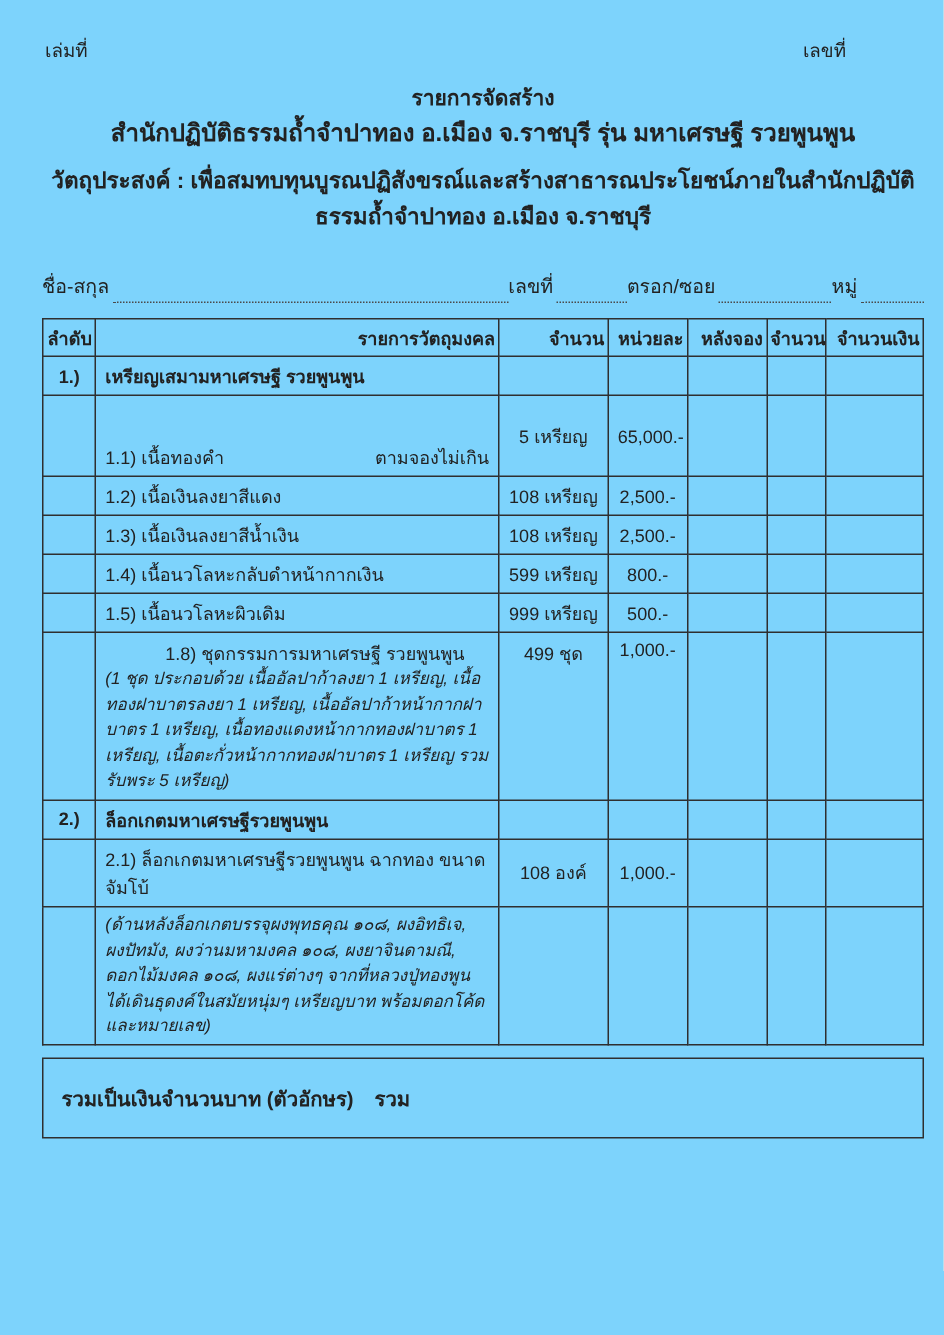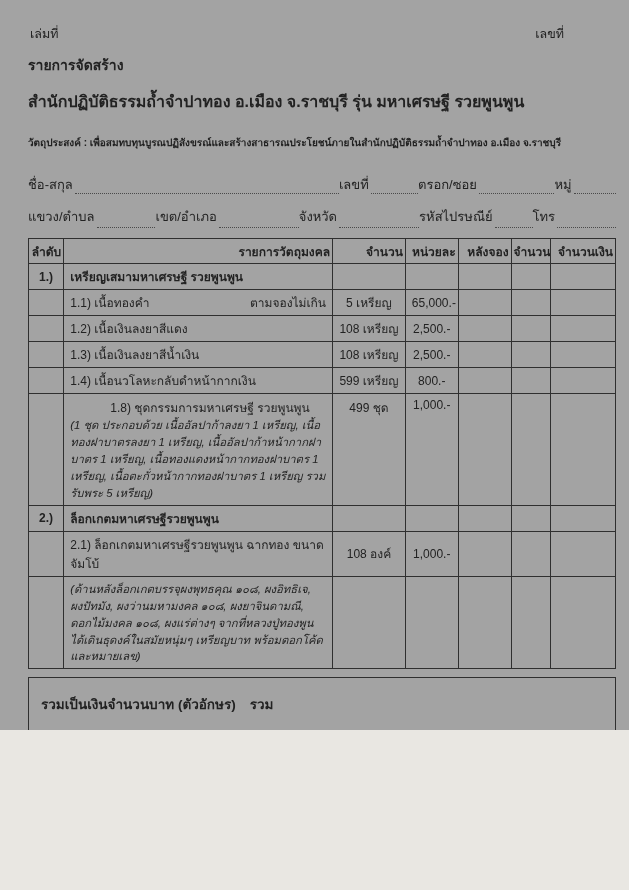--- a/index.html
+++ b/index.html
@@ -1,53 +1,53 @@
 <!DOCTYPE html>
 <html lang="th"><head>
 <meta charset="utf-8">
 <style>
   html,body { margin:0; padding:0; background:#e9e7e2; }
   .page {
     position:relative;
-    width:629px; height:730px;
+    width:629px; height:890px;
     margin:0 auto;
-    background:#a3a3a3;
+    background:#7dd3fc;
     box-sizing:border-box;
     padding:0 13px 0 28px;
     font-family:"Liberation Sans","DejaVu Sans",sans-serif;
     color:#222;
     overflow:hidden;
   }
   .top-row { display:flex; justify-content:space-between; padding:24px 52px 0 2px; font-size:12.5px; }
-  .center { }
+  .center { text-align:center; }
   .form-subtitle { margin-top:10px; font-size:14px; font-weight:700; }
   .form-title { margin:2px 0 0 0; font-size:25px; font-weight:700; letter-spacing:.2px; }
-  .org-line { margin-top:13px; font-size:16px; font-weight:700; }
-  .purpose-line { margin-top:21px; font-size:10px; font-weight:600; }
+  .org-line { margin-top:0; font-size:16px; font-weight:700; }
+  .purpose-line { margin-top:7px; font-size:15px; font-weight:600; }
 
   .fill-row { display:flex; align-items:flex-end; margin-top:10px; font-size:13px; line-height:22px; white-space:nowrap; }
-  .fill-row.first { margin-top:24px;align-items:center; }
+  .fill-row.first { margin-top:24px; }
   .fill-label { flex:0 0 auto; padding-right:2px; }
   .dots { border-bottom:1.6px dotted #4a4a4a; height:16px; min-width:18px; }
   .grow { flex-grow:1; }
 
   table.items { width:100%; border-collapse:collapse; margin-top:10px; table-layout:fixed; }
   table.items th, table.items td {
     border:1.6px solid #2f2f2f;
     font-size:12px;
     padding:3px 6px;
     vertical-align:middle;
     overflow:hidden;
   }
   table.items th { font-weight:700; text-align:right; padding:2.5px 2px; }
   td.c-no { text-align:center; font-weight:700; }
   td.c-qty, td.c-price { text-align:center; }
   tr.row-item td { height:18px; }
   tr.row-section td { font-weight:700; height:18px; }
-  .desc-flex { display:flex; justify-content:space-between; align-items:flex-start; }
+  .desc-flex { display:flex; justify-content:space-between; align-items:flex-start;margin-top:28px; }
   .note-text { font-style:italic; font-size:11.3px; line-height:1.5; font-weight:400; }
   tr.row-tall td { vertical-align:top; padding-top:4px; }
   .desc-title { font-weight:400;margin-left:40px; }
 
   .summary-box {
     margin-top:8px;
     border:1.8px solid #2f2f2f;
     padding:15px 10px 15px 12px;
     display:flex; align-items:flex-end;
     font-size:13.5px; font-weight:700; white-space:nowrap;
@@ -72,32 +72,20 @@
     <span class="fill-label">ชื่อ-สกุล</span>
     <span class="dots grow" style="flex-grow:5.6"></span>
     <span class="fill-label">เลขที่</span>
     <span class="dots grow" style="flex-grow:1.0"></span>
     <span class="fill-label">ตรอก/ซอย</span>
     <span class="dots grow" style="flex-grow:1.6"></span>
     <span class="fill-label">หมู่</span>
     <span class="dots grow" style="flex-grow:0.9"></span>
   </div>
 
-  <div class="fill-row">
-    <span class="fill-label">แขวง/ตำบล</span>
-    <span class="dots grow" style="flex-grow:1.4"></span>
-    <span class="fill-label">เขต/อำเภอ</span>
-    <span class="dots grow" style="flex-grow:1.9"></span>
-    <span class="fill-label">จังหวัด</span>
-    <span class="dots grow" style="flex-grow:1.9"></span>
-    <span class="fill-label">รหัสไปรษณีย์</span>
-    <span class="dots grow" style="flex-grow:0.9"></span>
-    <span class="fill-label">โทร</span>
-    <span class="dots grow" style="flex-grow:1.4"></span>
-  </div>
 
   <table class="items">
     <colgroup>
       <col style="width:6.0%">
         <col style="width:45.8%">
         <col style="width:12.4%">
       <col style="width:9.0%">
         <col style="width:9.0%">
         <col style="width:6.8%">
         <col style="width:11.0%">
@@ -157,20 +145,29 @@
       </tr>
       <tr class="row-item">
         <td class="c-no"></td>
         <td>1.4) เนื้อนวโลหะกลับดำหน้ากากเงิน</td>
         <td class="c-qty">599 เหรียญ</td>
         <td class="c-price">800.-</td>
         <td></td>
           <td></td>
           <td></td>
       </tr>
+      <tr class="row-item">
+        <td class="c-no"></td>
+        <td>1.5) เนื้อนวโลหะผิวเดิม</td>
+        <td class="c-qty">999 เหรียญ</td>
+        <td class="c-price">500.-</td>
+        <td></td>
+          <td></td>
+          <td></td>
+      </tr>
       <tr class="row-item row-tall">
         <td class="c-no"></td>
         <td>
           <div class="desc-title">1.8) ชุดกรรมการมหาเศรษฐี รวยพูนพูน</div>
           <div class="note-text">(1 ชุด ประกอบด้วย เนื้ออัลปาก้าลงยา 1 เหรียญ, เนื้อทองฝาบาตรลงยา 1 เหรียญ, เนื้ออัลปาก้าหน้ากากฝาบาตร 1 เหรียญ, เนื้อทองแดงหน้ากากทองฝาบาตร 1 เหรียญ, เนื้อตะกั่วหน้ากากทองฝาบาตร 1 เหรียญ รวมรับพระ 5 เหรียญ)</div>
         </td>
         <td class="c-qty">499 ชุด</td>
         <td class="c-price">1,000.-</td>
         <td></td>
           <td></td>

